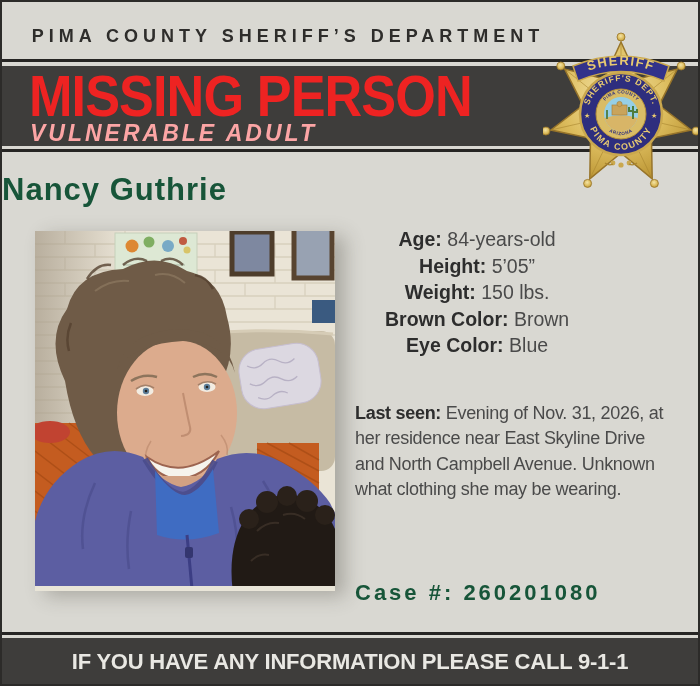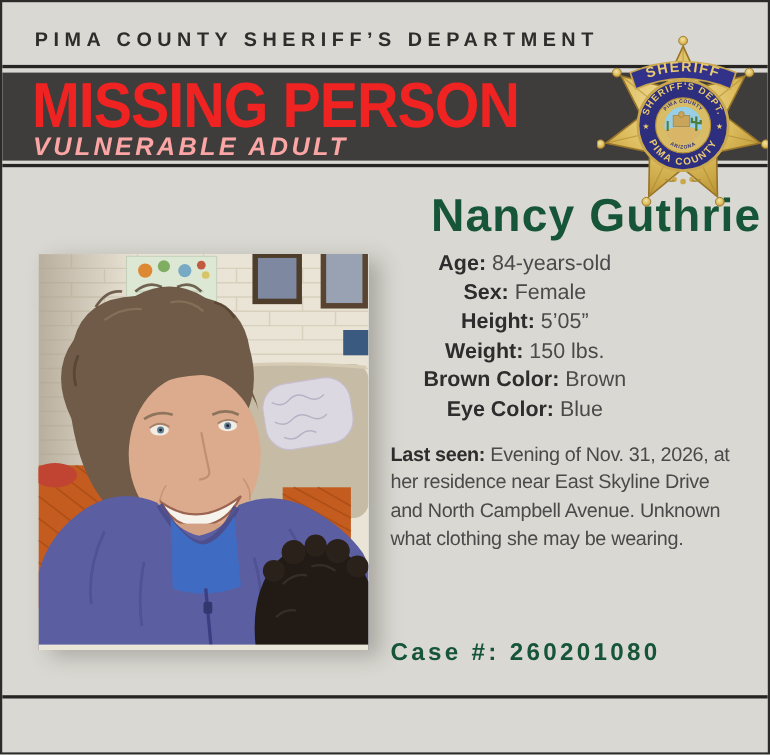--- a/index.html
+++ b/index.html
@@ -14,21 +14,21 @@
   .rule-top{top:57px;} .rule-banner-bottom{top:147px;} .rule-footer{top:630px;}
   
   .banner{top:64px;left:0;width:696px;height:80px;background:#3e3d3b;}
   .title{position:absolute;top:2px;left:27px;font-size:58px;line-height:56px;font-weight:800;
          color:#ee2322;letter-spacing:-1px;transform:scaleX(.9);transform-origin:left top;white-space:nowrap;}
   .subtitle{position:absolute;top:56px;left:28px;font-size:23px;line-height:23px;font-weight:700;
             font-style:italic;color:#fca5a5;letter-spacing:3px;white-space:nowrap;}
   
   .badge{top:22px;left:541px;width:158px;height:180px;z-index:5;}
   
-  .person-name{top:170px;left:0;width:690px;text-align:right;font-size:42px;font-weight:700;
+  .person-name{top:170px;left:0;width:690px;text-align:left;font-size:31px;font-weight:700;
                letter-spacing:1px;color:#175539;}
   
   .photo{top:229px;left:33px;width:300px;height:360px;box-shadow:10px 5px 18px rgba(60,55,45,.30);}
   
   .details{top:224px;left:383px;font-size:19.5px;color:#4a4a4a;text-align:center;}
   .details .row{line-height:26.6px;white-space:nowrap;}
   .lbl{font-weight:700;color:#2d2d2d;}
   
   .lastseen{top:399px;left:353px;width:340px;font-size:18px;line-height:25.3px;color:#4a4a4a;
             letter-spacing:-.3px;white-space:pre-line;}
@@ -208,30 +208,32 @@
       <circle cx="252" cy="265" r="10" fill="#2a211a"></circle>
         <circle cx="272" cy="270" r="11" fill="#2a211a"></circle>
       <circle cx="290" cy="284" r="10" fill="#2a211a"></circle>
       <path d="M222,300 q10,-10 22,-8 M248,284 q12,-4 22,4 M216,330 q8,-8 18,-6" stroke="#3c3128" stroke-width="2" fill="none" opacity=".85"></path>
     </g>
     <rect x="0" y="355" width="300" height="5" fill="#e9e5d8"></rect>
   </svg>
 
   <div class="abs details">
     <div class="row"><span class="lbl">Age:</span> <span>84-years-old</span></div>
-    <div class="row"><span class="lbl">Sex:</span> <span>Female</span></div>
     <div class="row"><span class="lbl">Height:</span> <span>5’05”</span></div>
     <div class="row"><span class="lbl">Weight:</span> <span>150 lbs.</span></div>
     <div class="row"><span class="lbl">Brown Color:</span> <span>Brown</span></div>
     <div class="row"><span class="lbl">Eye Color:</span> <span>Blue</span></div>
   </div>
 
   <div class="abs lastseen"><span class="lbl">Last seen:</span><span> Evening of Nov. 31, 2026, at
 her residence near East Skyline Drive
 and North Campbell Avenue. Unknown
 what clothing she may be wearing.</span></div>
 
   <div class="abs case-number">Case #: 260201080</div>
 
   <div class="abs rule rule-footer"></div>
 
+  <div class="abs footer">
+    <div class="footer-text">IF YOU HAVE ANY INFORMATION PLEASE CALL 9-1-1</div>
+  </div>
 
 </div>
 
 </body></html>

